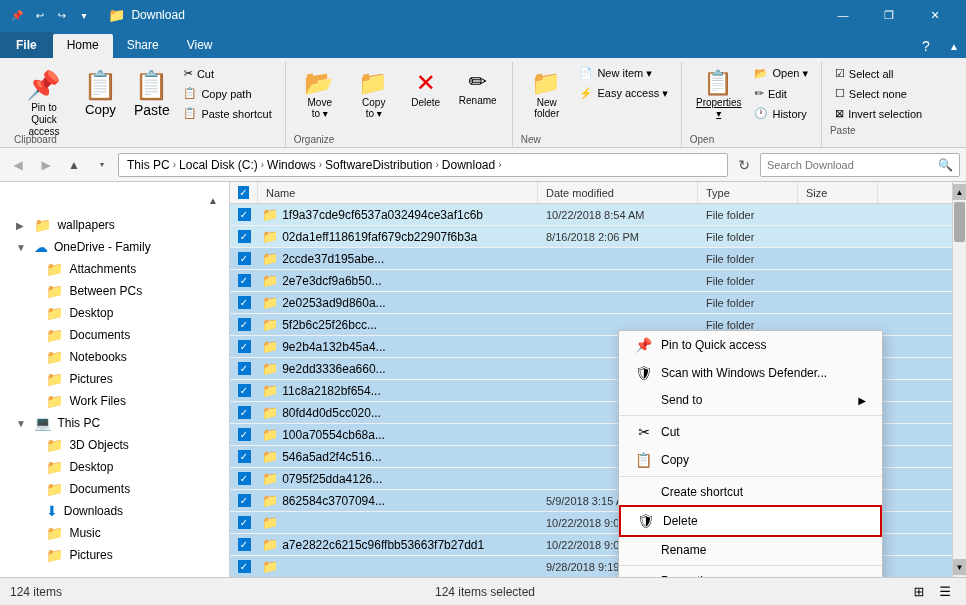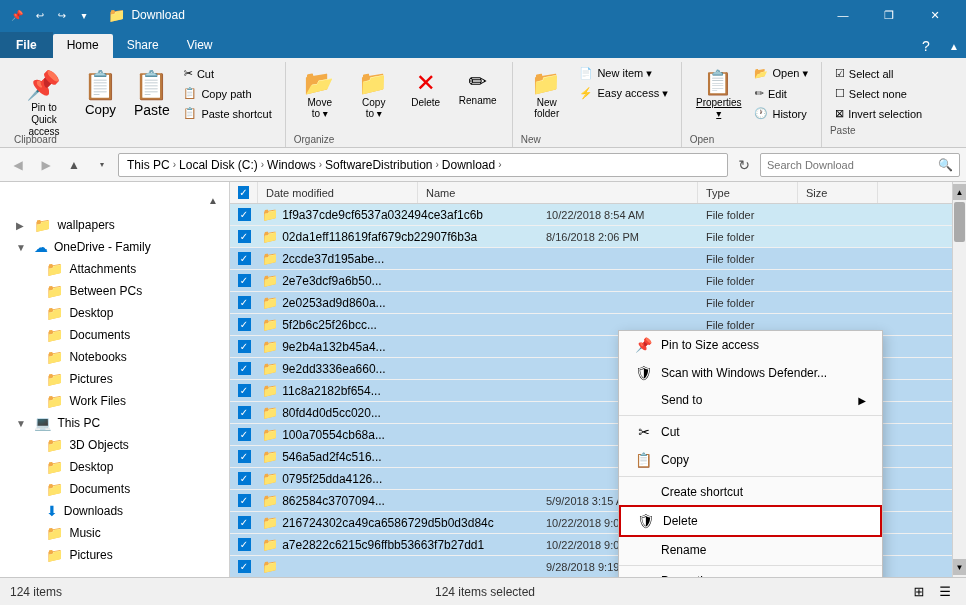--- a/index.html
+++ b/index.html
@@ -619,22 +619,22 @@
     </div>
   </div>
 
   <div style="display:flex;flex:1;position:relative;overflow:hidden;">
     <div class="file-list-area">
 
       <div class="file-list-header">
         <div class="file-list-header-cell col-check">
           <div class="checkbox checked">✓</div>
         </div>
+        <div class="file-list-header-cell col-name">Name</div>
         <div class="file-list-header-cell col-date">Date modified</div>
-        <div class="file-list-header-cell col-name">Name</div>
         <div class="file-list-header-cell col-type">Type</div>
         <div class="file-list-header-cell col-size">Size</div>
       </div>
 
       <div class="file-row selected">
         <div class="col-check">
             <div class="checkbox checked">✓</div>
           </div>
         <div class="col-name">
             <span style="color:#dcb45a;font-size:13px;">📁</span>
@@ -799,21 +799,20 @@
         <div class="col-date">5/9/2018 3:15 AM</div>
         <div class="col-type">File folder</div>
         <div class="col-size"></div>
       </div>
       <div class="file-row selected" style="background:#b8d8f0;">
         <div class="col-check">
             <div class="checkbox checked">✓</div>
           </div>
         <div class="col-name">
             <span style="color:#dcb45a;font-size:13px;">📁</span>
-            <span>216724302ca49ca6586729d5b0d3d84c</span>
           </div>
         <div class="col-date">10/22/2018 9:08 AM</div>
         <div class="col-type">File folder</div>
         <div class="col-size"></div>
       </div>
       <div class="file-row selected" style="background:#b8d8f0;">
         <div class="col-check">
             <div class="checkbox checked">✓</div>
           </div>
         <div class="col-name">
@@ -840,21 +839,21 @@
 
     <div class="scrollbar-track" style="display:flex;flex-direction:column;align-items:center;padding:2px 0;">
       <button style="width:13px;height:16px;font-size:8px;border:none;background:#c0c0c0;cursor:pointer;display:flex;align-items:center;justify-content:center;">▲</button>
       <div style="width:11px;height:40px;background:#aaa;border-radius:2px;margin:2px 1px;cursor:pointer;"></div>
       <button style="width:13px;height:16px;font-size:8px;border:none;background:#c0c0c0;cursor:pointer;display:flex;align-items:center;justify-content:center;margin-top:auto;">▼</button>
     </div>
 
     <div class="context-menu">
       <div class="context-menu-item">
         <span class="icon">📌</span>
-        <span>Pin to Size access</span>
+        <span>Pin to Quick access</span>
       </div>
       <div class="context-menu-item">
         <span class="icon">🛡</span>
         <span>Scan with Windows Defender...</span>
       </div>
       <div class="context-menu-item">
         <span class="icon"></span>
         <span>Send to</span>
         <span class="arrow">▶</span>
       </div>

